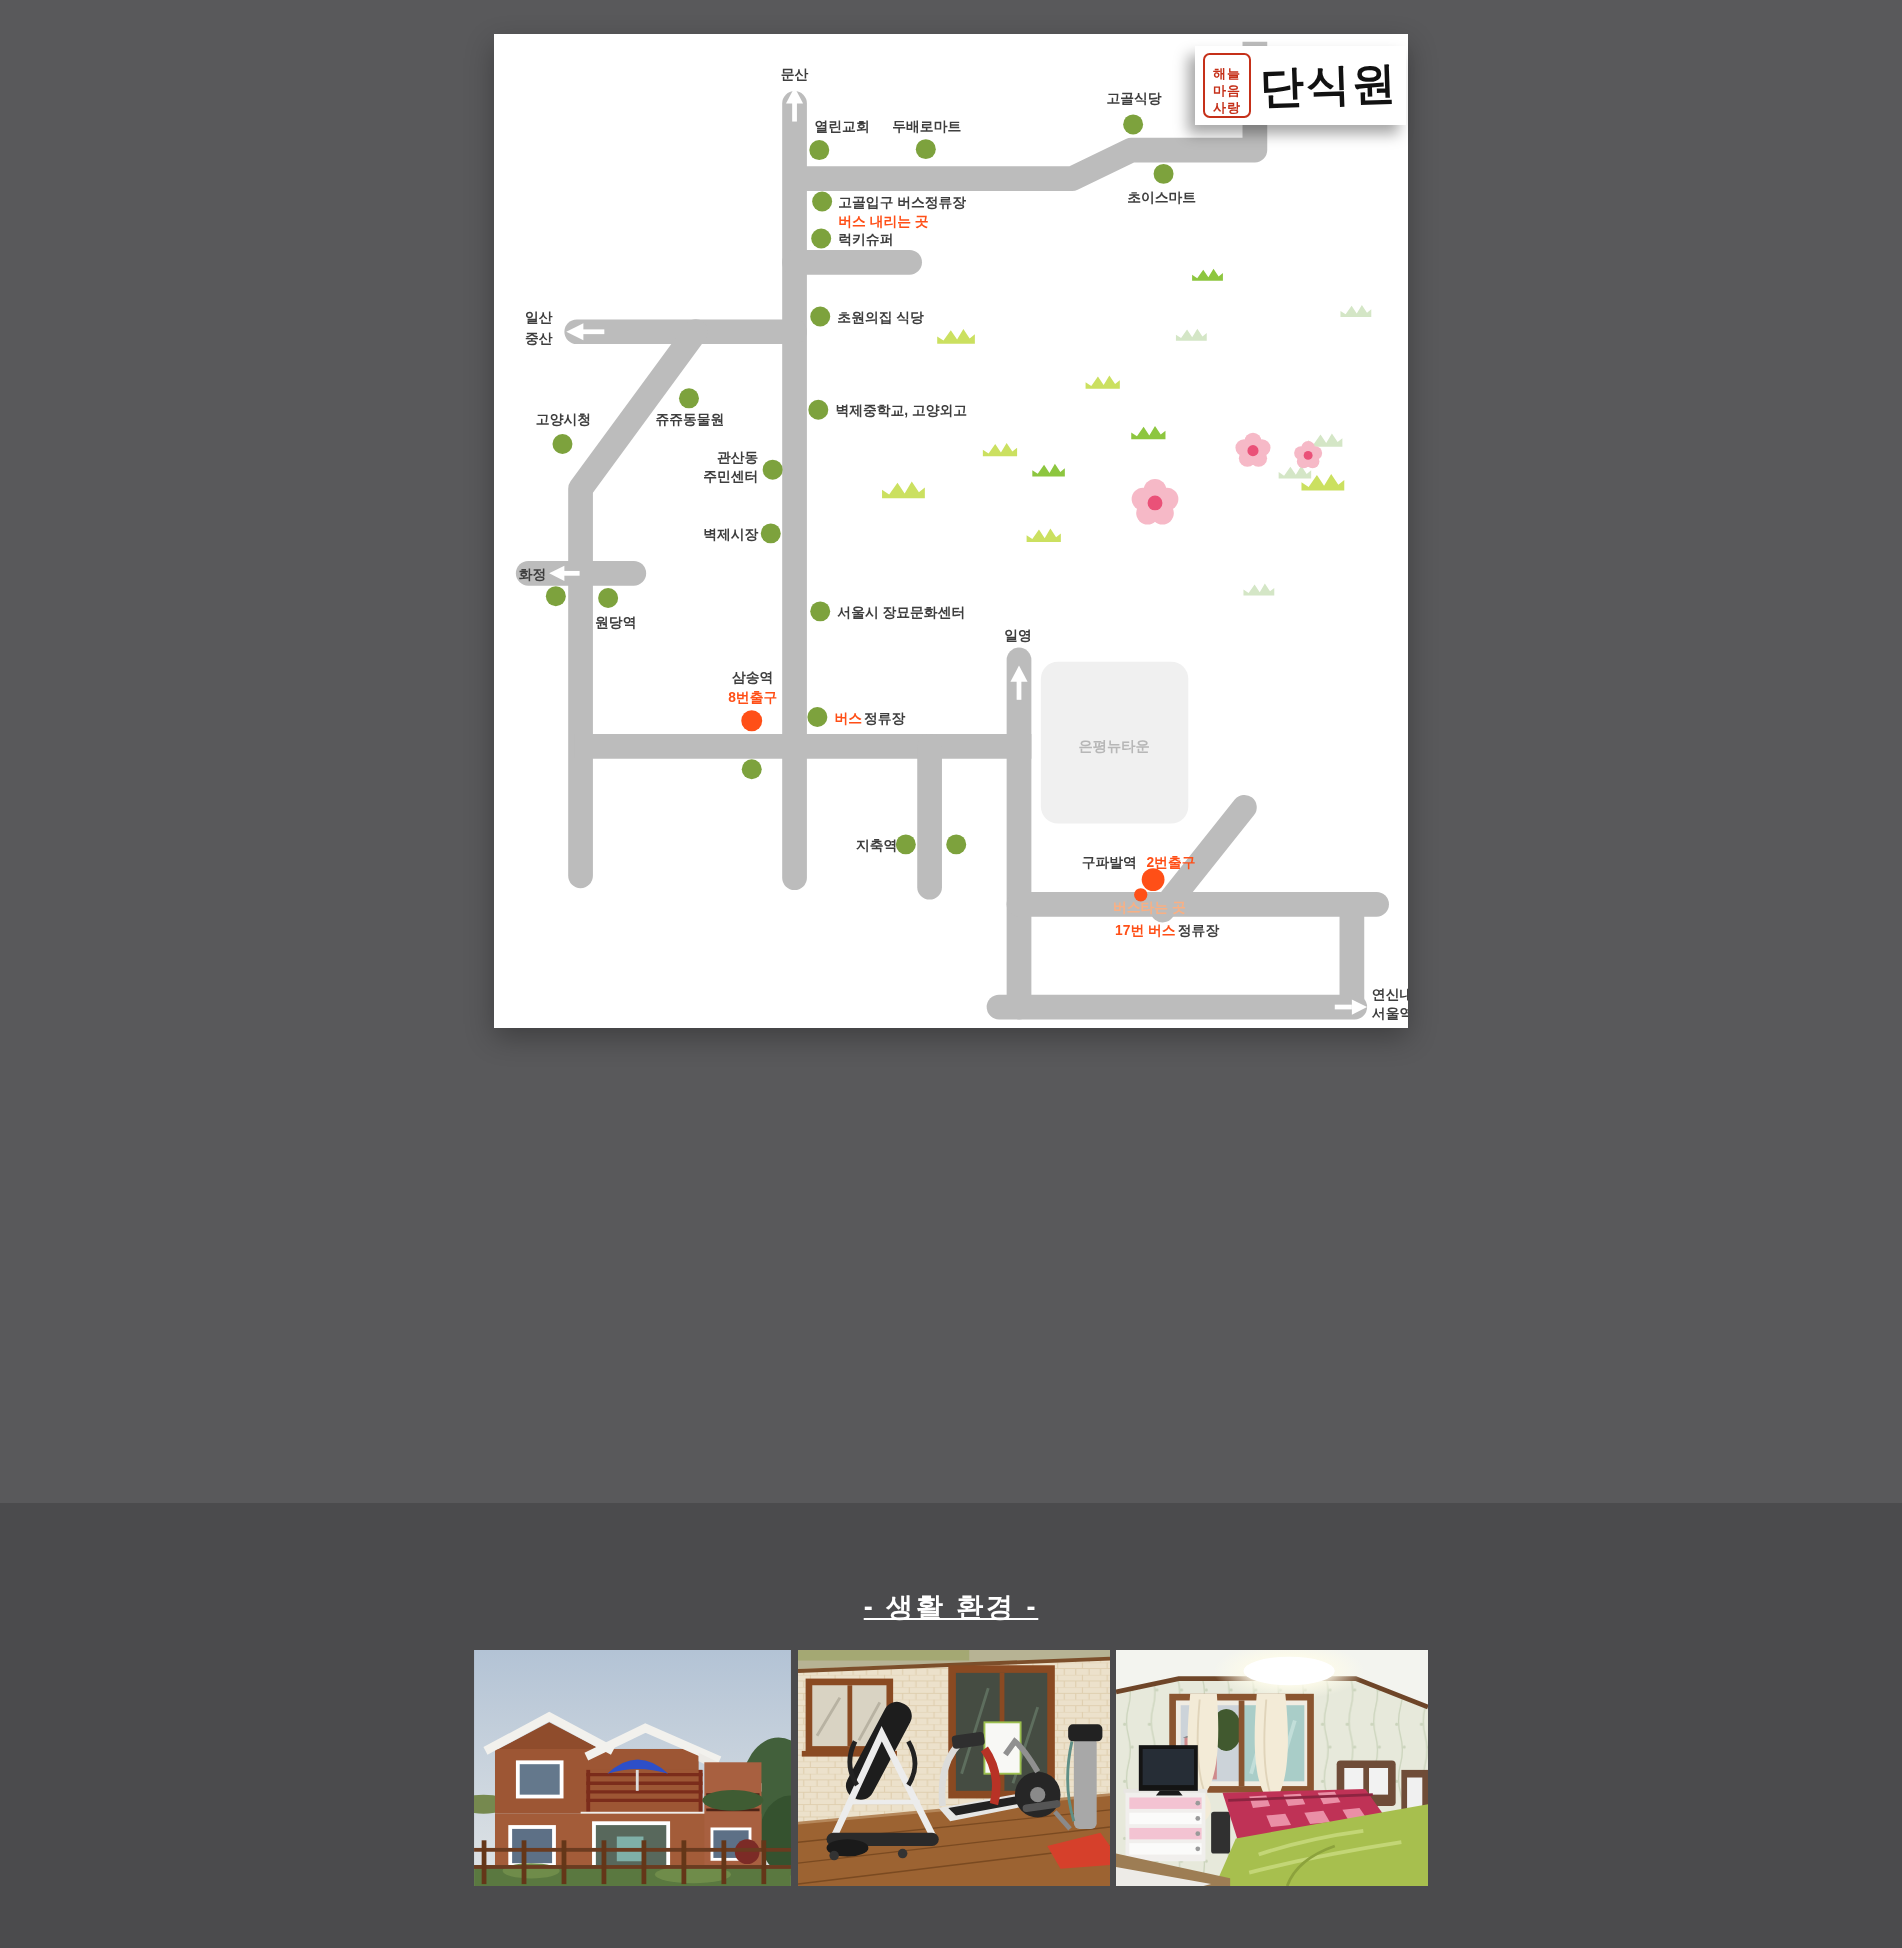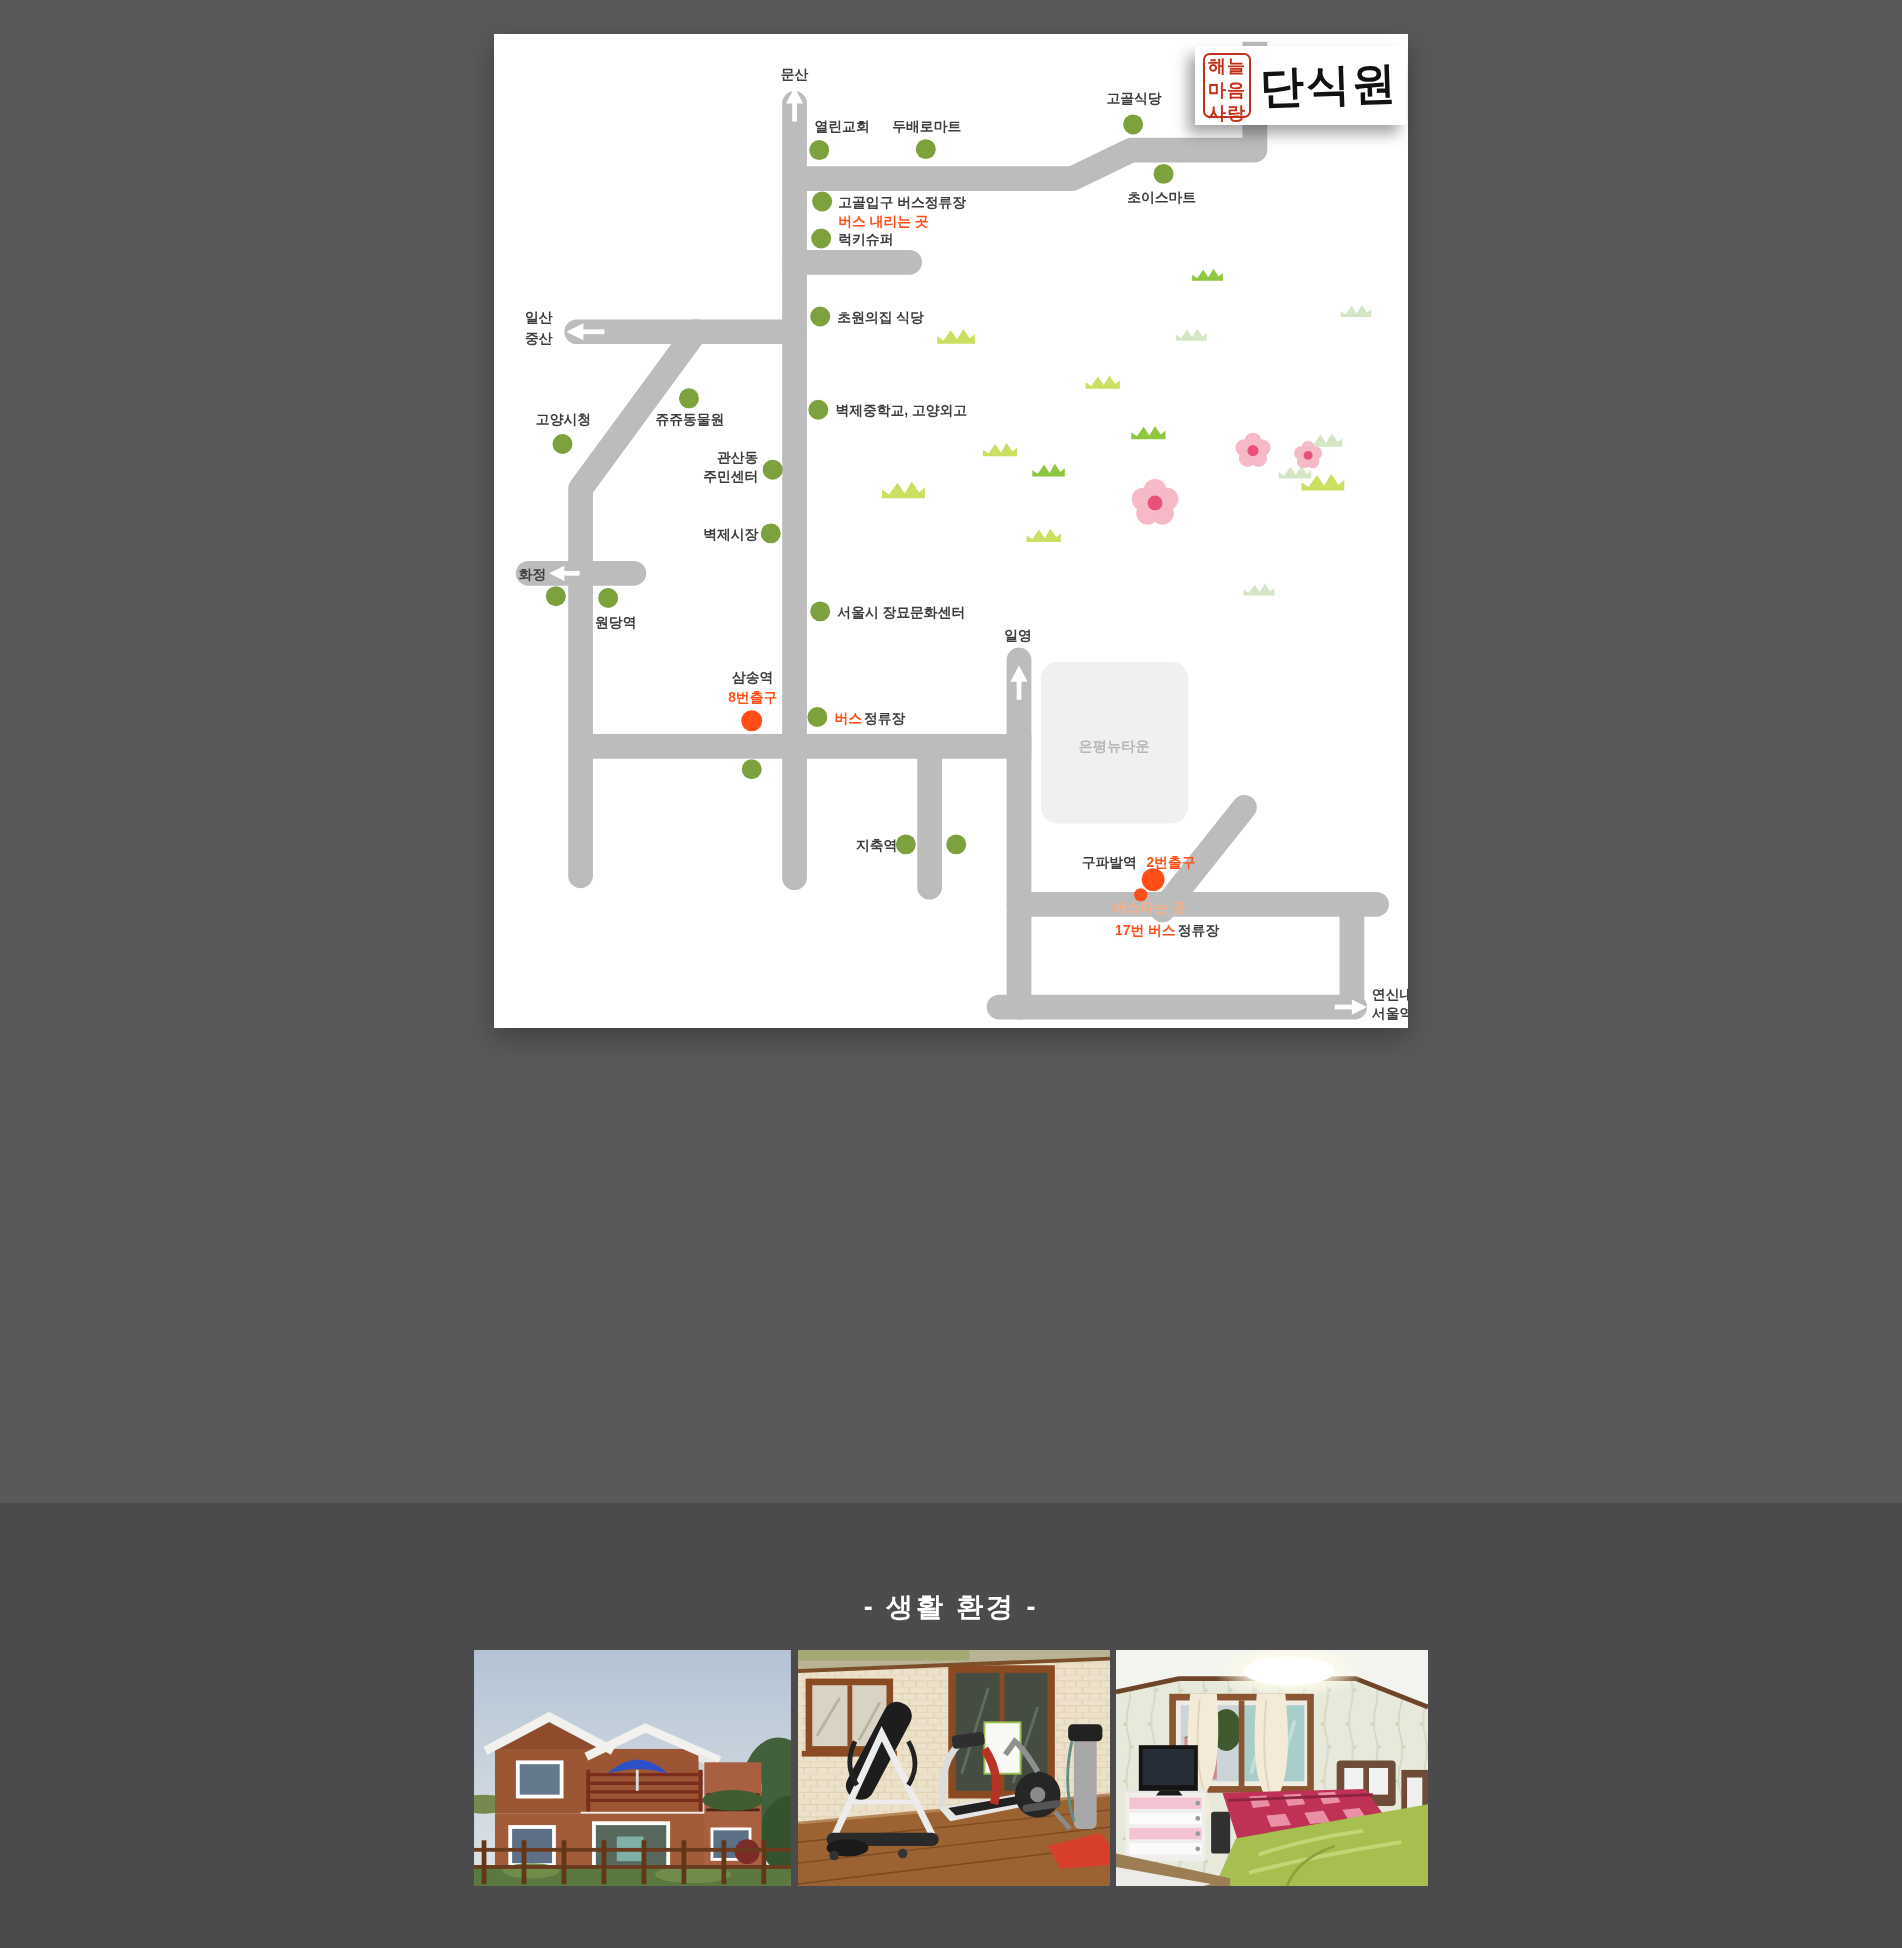--- a/index.html
+++ b/index.html
@@ -10,25 +10,25 @@
   .title-row{padding-top:152px;display:flex;justify-content:center;align-items:baseline;gap:27px;}
   .title-calligraphy{font-family:"DejaVu Serif",serif;font-style:italic;font-weight:700;
      font-size:48px;color:#ffffff;letter-spacing:2.9px;transform:rotate(-1deg);}
   .title-sub{font-size:28.5px;color:#ffffff;font-weight:400;letter-spacing:1.9px;}
   .map-wrap{position:relative;width:914px;height:994px;margin:34px auto 0;background:#ffffff;
      box-shadow:0 9.5px 27px rgba(0,0,0,0.30);}
   .map-svg{display:block;width:914px;height:994px;}
   .logo{position:absolute;left:701px;top:12.4px;width:211px;height:79px;background:#ffffff;
      box-shadow:-6.7px 8.6px 13.3px rgba(0,0,0,0.35);display:flex;align-items:center;justify-content:center;gap:9.5px;}
   .seal{width:44px;height:61px;border:2.9px solid #c53019;border-radius:6.7px;color:#c53019;
-     font-weight:bold;font-size:18px;line-height:1.3;display:flex;flex-direction:column;
-     align-items:center;justify-content:space-between;letter-spacing:1px;}
+     font-weight:bold;font-size:13px;line-height:1.3;display:flex;flex-direction:column;
+     align-items:center;justify-content:flex-end;letter-spacing:1px;}
   .logo-name{font-family:"DejaVu Serif",serif;font-weight:900;font-size:44px;color:#111;
      letter-spacing:1.9px;transform:rotate(-2deg);}
-  .section-title{padding-top:86px;text-align:center;color:#ffffff;font-size:27px;font-weight:bold;letter-spacing:2.9px;}
+  .section-title{padding-top:86px;text-align:center;color:#ffffff;font-size:27px;font-weight:bold;letter-spacing:2.9px;text-decoration:underline;}
   .photo-row{margin-top:25px;display:flex;justify-content:center;gap:6.7px;}
   .photo{display:block;}
   
   text{font-family:"Liberation Sans",sans-serif;font-weight:bold;font-size:14.5px;fill:#3e3e3e;}
   .orange{fill:#ff4f17;}
   .peach{fill:#f9b084;}
   .newtown-label{fill:#b7b7b7;font-size:15px;}
   .road{stroke:#bcbcbc;stroke-width:26;fill:none;stroke-linecap:round;stroke-linejoin:round;}
   .road-butt{stroke:#bcbcbc;stroke-width:26;fill:none;stroke-linecap:butt;}
   .dot{fill:#7da23d;}

